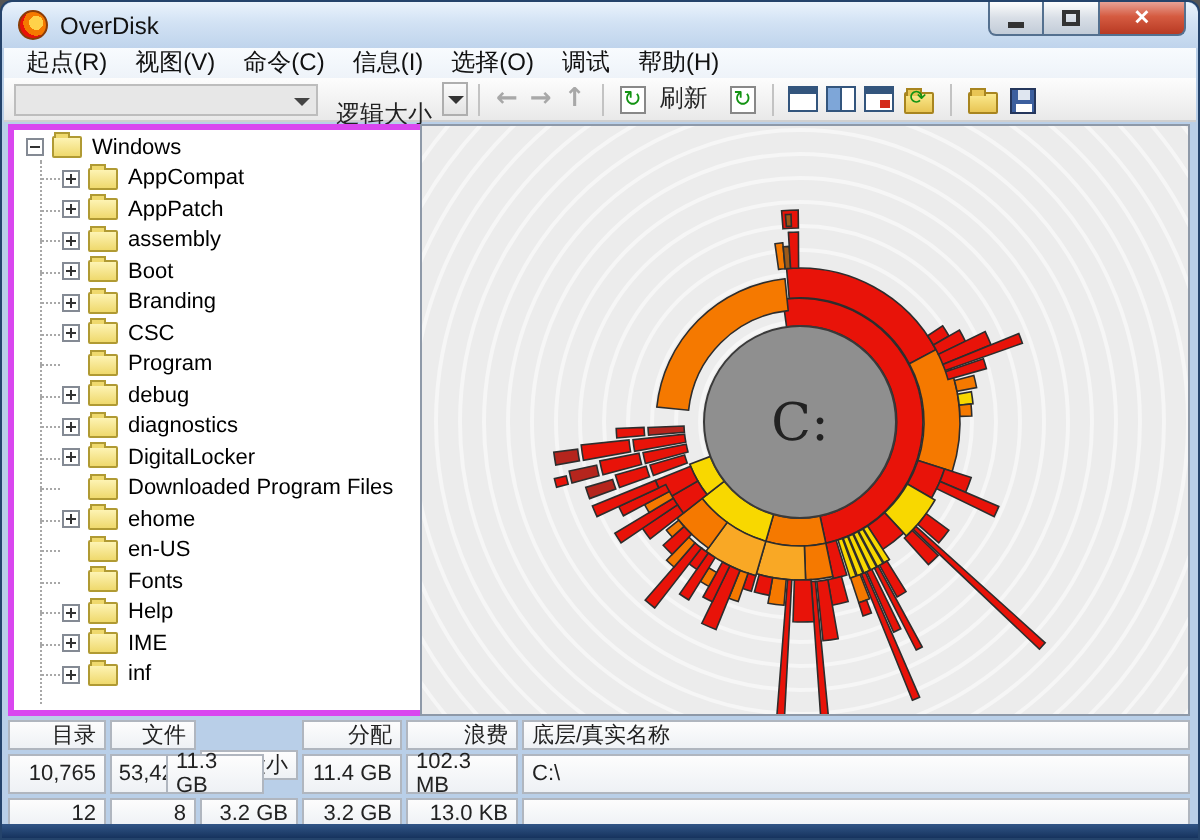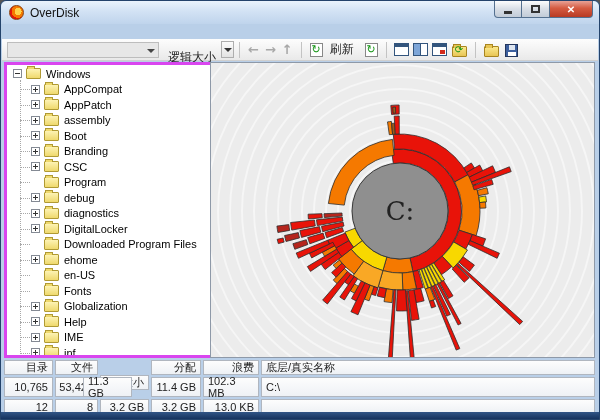--- a/index.html
+++ b/index.html
@@ -116,20 +116,29 @@
         </div>
       <div class="wbtn max">
           <div class="glyph-max"></div>
         </div>
       <div class="wbtn close">
           <span>✕</span>
         </div>
     </div>
   </div>
 
+  <div class="menubar" id="menubar">
+      <span class="menu-item">起点(R)</span>
+      <span class="menu-item">视图(V)</span>
+      <span class="menu-item">命令(C)</span>
+      <span class="menu-item">信息(I)</span>
+      <span class="menu-item">选择(O)</span>
+      <span class="menu-item">调试</span>
+      <span class="menu-item">帮助(H)</span>
+    </div>
 
   <div class="toolbar">
     <div class="combo">
       <span></span>
       <div class="arr"></div>
     </div>
     <span class="size-label">逻辑大小</span>
     <div class="drop-btn">
         <div class="arr"></div>
       </div>
@@ -247,26 +256,20 @@
           <span class="hguide"></span>
           <span class="ebox none"></span>
           <span class="tfolder"></span>
           <span>en-US</span>
         </div>
         <div class="trow l1">
           <span class="hguide"></span>
           <span class="ebox none"></span>
           <span class="tfolder"></span>
           <span>Fonts</span>
-        </div>
-        <div class="trow l1">
-          <span class="hguide"></span>
-          <span class="ebox plus"></span>
-          <span class="tfolder"></span>
-          <span>Globalization</span>
         </div>
         <div class="trow l1">
           <span class="hguide"></span>
           <span class="ebox plus"></span>
           <span class="tfolder"></span>
           <span>Help</span>
         </div>
         <div class="trow l1">
           <span class="hguide"></span>
           <span class="ebox plus"></span>

